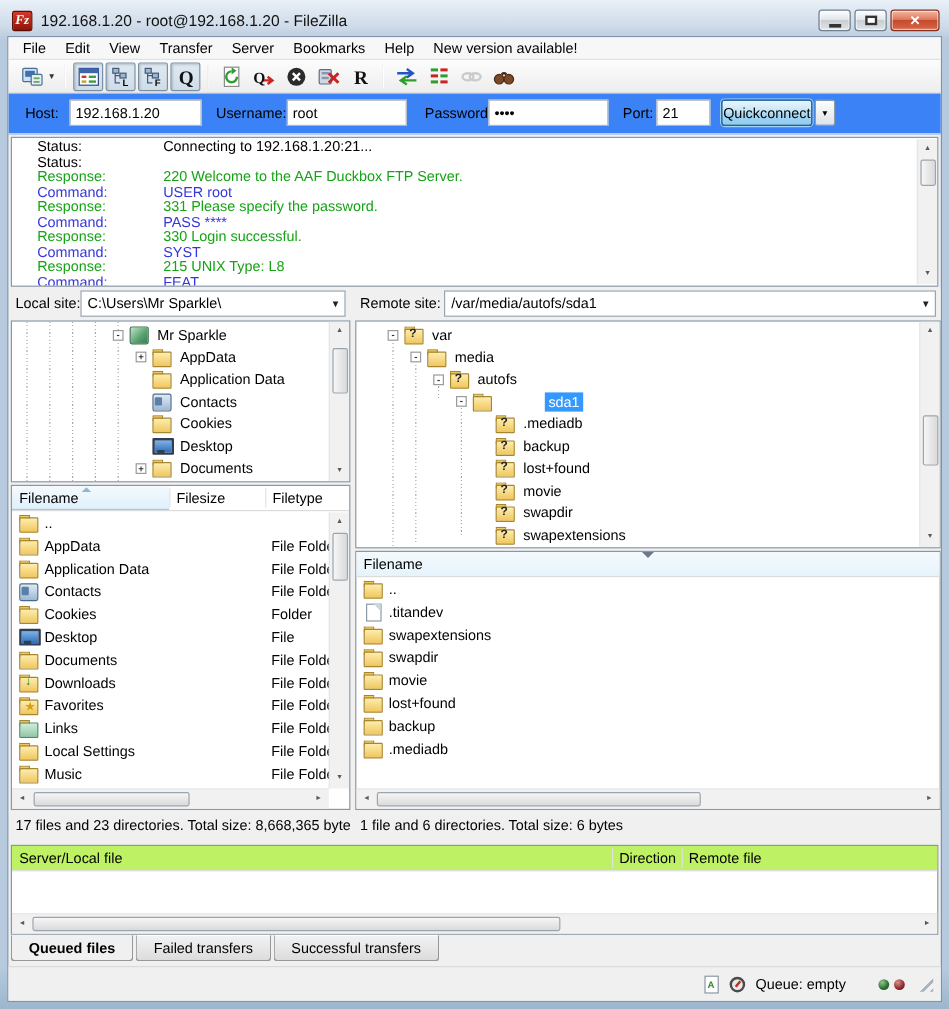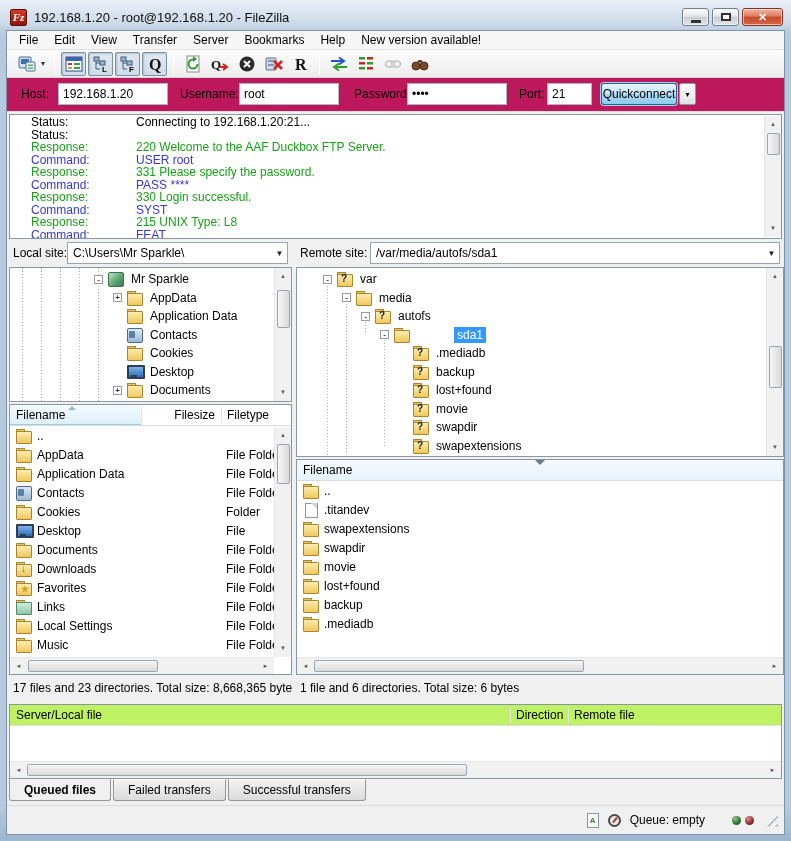--- a/index.html
+++ b/index.html
@@ -27,21 +27,21 @@
   .menu-item { padding:0 8px; line-height:18px; cursor:default; }
   
   .toolbar { position:absolute; top:19px; left:0; right:0; height:28px; background:linear-gradient(#fdfdfd,#ededed); border-bottom:1px solid #d4d4d4; display:flex; align-items:center; padding-left:6px; }
   .tb-btn { width:25px; height:24px; display:inline-flex; align-items:center; justify-content:center; border:1px solid transparent; border-radius:2px; margin:0 1px; }
   .tb-btn.pressed { border-color:#7a90a5; background:linear-gradient(#dfe9f2,#cfdde9); box-shadow:inset 1px 1px 2px rgba(0,0,0,.18); }
   .tb-btn.disabled { opacity:.45; }
   .tb-ic { display:inline-flex; }
   .tb-drop { font-size:8px; color:#333; padding:0 4px 0 1px; }
   .tb-sep { width:1px; height:20px; background:#c6c6c6; border-right:1px solid #fff; margin:0 5px; }
   
-  .qcbar { position:absolute; top:47px; left:0; right:0; height:34px; background:#be185d; border-bottom:1px solid #dcdcdc; }
+  .qcbar { position:absolute; top:47px; left:0; right:0; height:34px; background:#3b82f6; border-bottom:1px solid #dcdcdc; }
   .qcbar label { position:absolute; top:9px; }
   .qcbar input { position:absolute; top:5px; height:22px; border:1px solid #aeb6bd; padding:0 4px; font:12px "Liberation Sans", sans-serif; background:#fff; }
   .qc-btn { position:absolute; top:5px; left:594px; width:76px; height:22px; border:1px solid #2c628b; border-radius:3px; background:linear-gradient(#eaf6fd,#bfe3f7 50%,#a9d9f3 51%,#90cbee); text-align:center; line-height:20px; box-shadow:0 0 0 1px #9fd4ef; }
   .qc-drop { position:absolute; top:5px; left:672px; width:17px; height:22px; border:1px solid #8d9ba8; border-radius:2px; background:linear-gradient(#fdfdfd,#dfe3e7); text-align:center; font-size:8px; line-height:21px; }
   
   .logpane { position:absolute; top:83px; left:2px; right:2px; height:125px; background:#fff; border:1px solid #8a97a3; overflow:hidden; }
   .log-rows { position:absolute; top:1px; left:16px; right:18px; }
   .log-row { display:flex; height:12.5px; line-height:12.5px; white-space:nowrap; overflow:hidden; }
   .log-label { width:110px; padding-left:5px; flex:none; }
   .log-row.status { color:#000; }
@@ -502,21 +502,21 @@
       <span class="thumb" style="top:78px;height:42px"></span>
       <span class="arr dn">▼</span>
     </div>
   </div>
 
   <div class="listpane" style="left:2px;width:283px;top:373px;height:271px">
     <div class="list-header">
       <span class="hcol sorted" style="left:0;width:131px">Filename</span>
       <span class="sort-arrow" style="left:58px"></span>
       <span class="hsep" style="left:131px"></span>
-      <span class="hcol" style="left:131px;width:80px;text-align:right">Filesize</span>
+      <span class="hcol" style="left:131px;width:80px;text-align:left">Filesize</span>
       <span class="hsep" style="left:211px"></span>
       <span class="hcol" style="left:211px;width:70px">Filetype</span>
     </div>
     <div class="list-rows" id="llist-rows" style="right:17px">
         <div class="file-row">
           <span class="ic folder fr-icon"></span>
           <span class="fr-name">..</span>
           <span class="fr-type"></span>
         </div>
         <div class="file-row">

